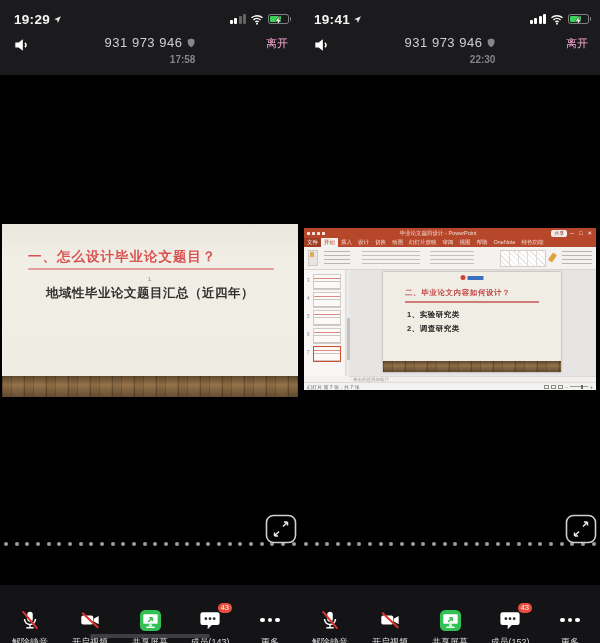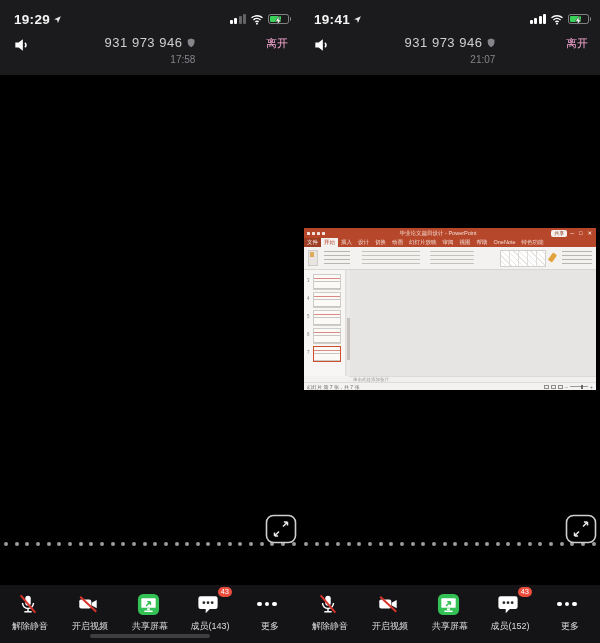--- a/index.html
+++ b/index.html
@@ -21,21 +21,21 @@
   .battery{display:flex;align-items:center;}
   .bat-body{position:relative;width:21px;height:10px;border:1px solid rgba(255,255,255,.45);border-radius:2.5px;padding:1px;box-sizing:border-box;}
   .bat-fill{display:block;height:100%;width:64%;background:#39d158;border-radius:1px;}
   .bat-bolt{position:absolute;left:6px;top:0.5px;}
   .bat-tip{width:1.5px;height:4px;background:rgba(255,255,255,.45);border-radius:0 1px 1px 0;margin-left:.5px;}
 
   .meetingbar{position:absolute;top:26px;left:0;right:0;height:49px;}
   .speaker-btn{position:absolute;left:12px;top:9px;width:22px;height:22px;}
   .meet-center{position:absolute;left:50%;top:7px;transform:translateX(-50%);text-align:right;white-space:nowrap;}
   .meet-id{color:#cfcfd2;font-size:13px;letter-spacing:.5px;display:inline-flex;align-items:center;gap:4px;}
-  .meet-elapsed{color:#85858a;font-size:10px;margin-top:3px;}
+  .meet-elapsed{color:#85858a;font-size:10px;margin-top:3px;font-weight:bold;}
   .leave-btn{position:absolute;right:12px;top:10px;color:#f9a8d4;font-size:11px;}
 
   
   .videoarea{position:absolute;top:75px;left:0;width:300px;height:510px;background:#000;}
 
   
   .slide-full{position:absolute;left:2px;top:149px;width:296px;height:173px;background:linear-gradient(180deg,#e9e6de,#f1eee6 20%,#efece4);overflow:hidden;}
   .sl-title{position:absolute;left:26px;top:24px;font-size:13.5px;font-weight:bold;color:#d95252;letter-spacing:1px;}
   .sl-rule{position:absolute;left:26px;top:44px;width:246px;height:2px;background:#e59c9c;border-radius:1px;}
   .sl-marker{position:absolute;left:0;right:0;top:52px;text-align:center;font-size:6px;color:#8a8a85;}
@@ -103,21 +103,21 @@
   .ppt-status-left{font-size:5px;color:#6a6866;white-space:nowrap;}
   .ppt-status-right{display:flex;align-items:center;gap:2px;}
   .vw-box{width:5px;height:4px;border:1px solid #8f8d8a;box-sizing:border-box;}
   .zoom-track{width:18px;height:1px;background:#9b9996;position:relative;}
   .zoom-track i{position:absolute;left:60%;top:-1.5px;width:2px;height:4px;background:#6a6866;}
   .zoom-sign{font-size:5px;color:#6a6866;line-height:8px;}
 
   
   .toolbar{position:absolute;left:0;bottom:0;width:300px;height:58px;background:#141416;display:flex;align-items:flex-start;padding-top:7px;box-sizing:border-box;}
   .tb-item{flex:1;display:flex;flex-direction:column;align-items:center;gap:4px;}
-  .tb-icon{position:relative;width:26px;height:24px;display:flex;align-items:center;}
+  .tb-icon{position:relative;width:26px;height:24px;display:flex;align-items:center;justify-content:center;margin-top:16px;}
   .tb-label{font-size:9px;color:#dcdcdd;white-space:nowrap;}
   .badge{position:absolute;top:-5px;right:-9px;background:#eb4d3d;color:#fff;font-size:7.5px;line-height:10px;padding:0 3px;border-radius:6px;}
   .more-dots{display:flex;gap:3px;}
   .more-dots i{width:4.5px;height:4.5px;border-radius:50%;background:#fff;}
   .home-indicator{position:absolute;left:90px;bottom:5px;width:120px;height:4px;border-radius:2px;background:#3f3f41;}
 </style>
 </head>
 <body>
 
 <div class="canvas">
@@ -169,20 +169,27 @@
                 <path d="M12 1l9 3.5V11c0 6-4 10.5-9 13-5-2.5-9-7-9-13V4.5z" fill="#85858a"></path>
               </svg>
           </span>
           <div class="meet-elapsed">17:58</div>
         </span>
         <span class="leave-btn">离开</span>
       </div>
     </div>
 
     <div class="videoarea">
+      <div class="slide-full">
+        <div class="sl-title">一、怎么设计毕业论文题目？</div>
+        <div class="sl-rule"></div>
+        <div class="sl-marker">1.</div>
+        <div class="sl-sub">地域性毕业论文题目汇总（近四年）</div>
+        <div class="wood"></div>
+      </div>
       <div class="dots">
           <span class="dot"></span>
           <span class="dot"></span>
           <span class="dot"></span>
           <span class="dot"></span>
           <span class="dot"></span>
           <span class="dot"></span>
           <span class="dot"></span>
           <span class="dot"></span>
           <span class="dot"></span>
@@ -316,21 +323,21 @@
               <path d="M15.5 9.2a4 4 0 0 1 0 5.6" stroke="#fff" stroke-width="1.7" fill="none"></path>
             </svg>
         </span>
         <span class="meet-center">
           <span class="meet-id">
             <span>931 973 946</span>
             <svg width="9" height="10" viewBox="0 0 24 26">
                 <path d="M12 1l9 3.5V11c0 6-4 10.5-9 13-5-2.5-9-7-9-13V4.5z" fill="#85858a"></path>
               </svg>
           </span>
-          <div class="meet-elapsed">21:07</div>
+          <div class="meet-elapsed">22:30</div>
         </span>
         <span class="leave-btn">离开</span>
       </div>
     </div>
 
     <div class="videoarea">
 
       <div class="ppt">
         <div class="ppt-titlebar">
           <span class="qat">
@@ -389,20 +396,35 @@
                 <div class="t-box"></div>
               </div>
               <div class="thumb sel">
                 <span class="t-num">7</span>
                 <div class="t-box"></div>
               </div>
             </div>
           <div class="ppt-vscroll">
               <i></i>
             </div>
+          <div class="ppt-canvas">
+            <div class="ppt-slide">
+              <span class="ppt-logo">
+                  <span class="lg-mark"></span>
+                  <span class="lg-text"></span>
+                </span>
+              <div class="ppt-sl-title">二、毕业论文内容如何设计？</div>
+              <div class="ppt-sl-rule"></div>
+              <div class="ppt-list">
+                  <div class="ppt-li">1、实验研究类</div>
+                  <div class="ppt-li">2、调查研究类</div>
+                </div>
+              <div class="wood"></div>
+            </div>
+          </div>
         </div>
         <div class="ppt-notes">单击此处添加备注</div>
         <div class="ppt-status">
           <span class="ppt-status-left">幻灯片 第 7 张，共 7 张</span>
           <span class="ppt-status-right">
             <span class="vw-box"></span>
             <span class="vw-box"></span>
             <span class="vw-box"></span>
             <span class="zoom-sign">−</span>
             <span class="zoom-track">

